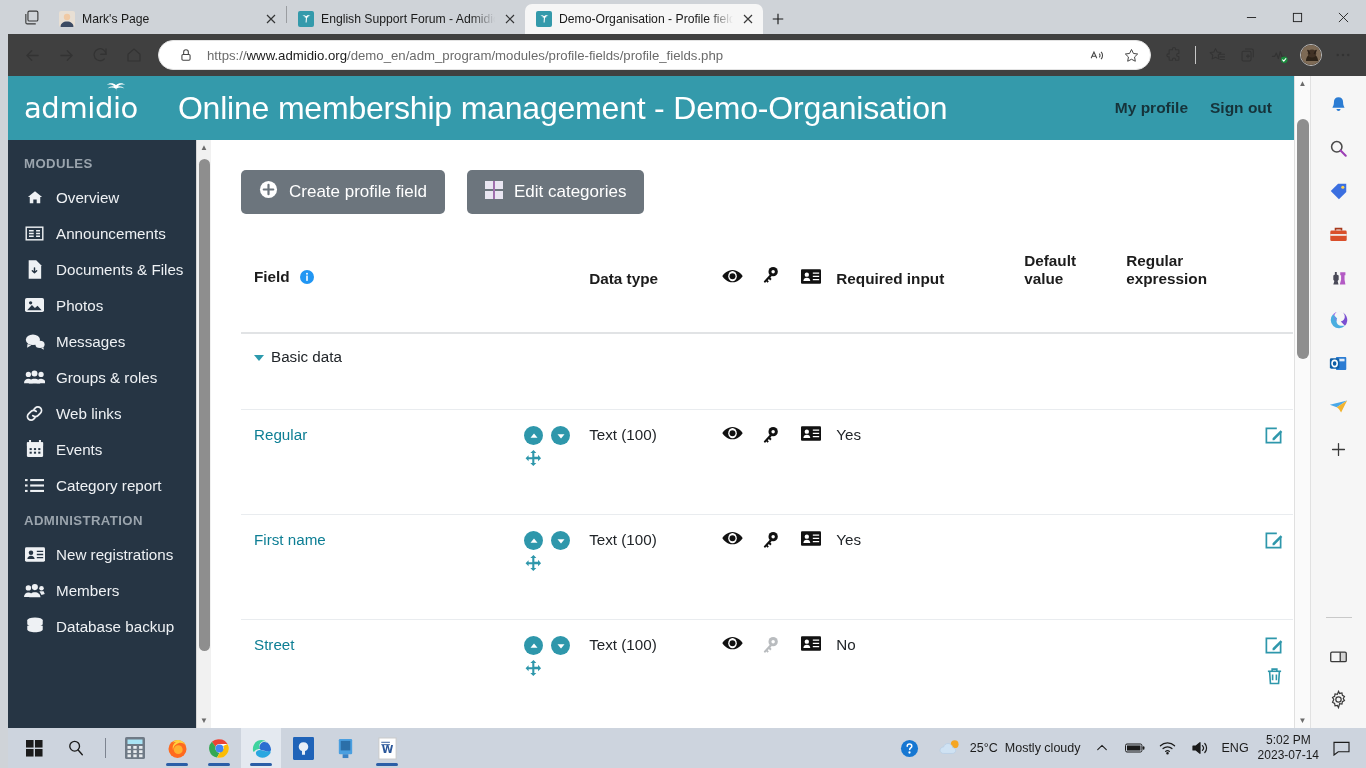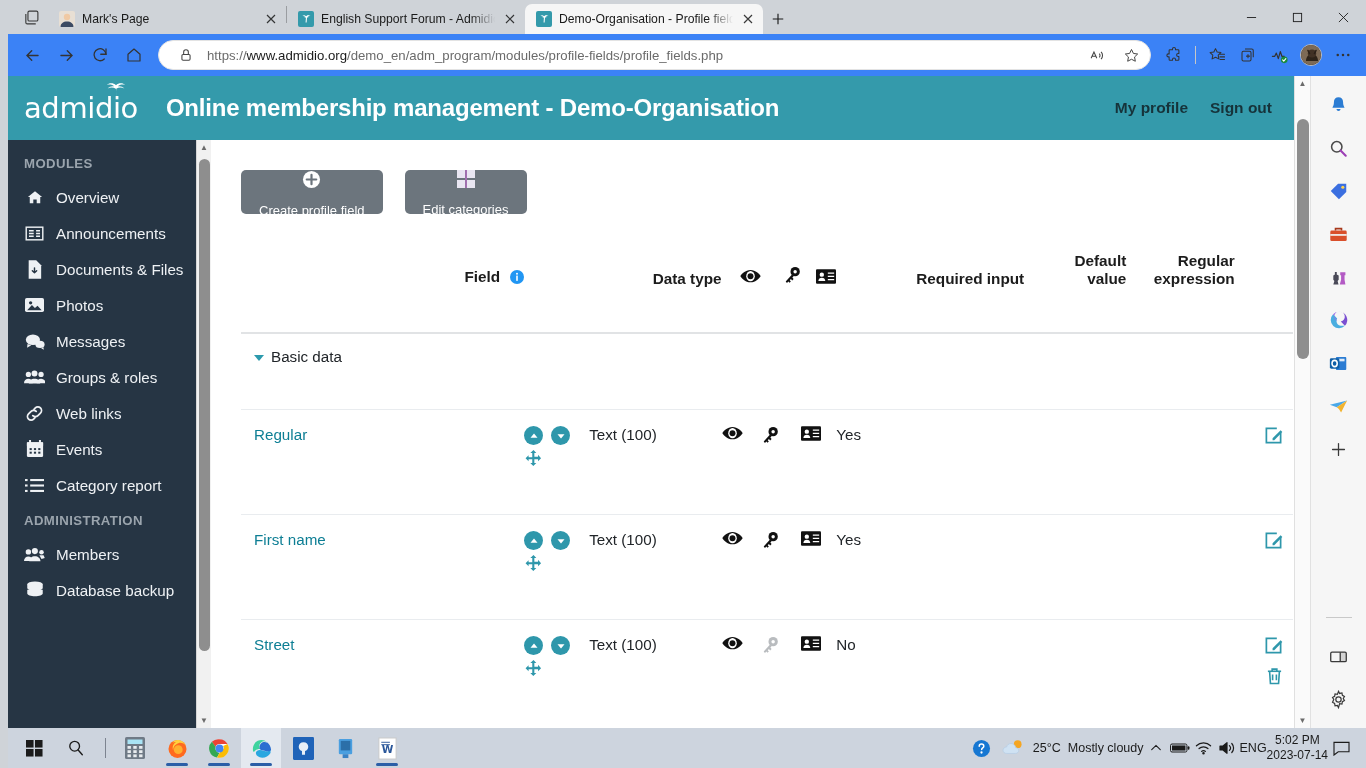--- a/index.html
+++ b/index.html
@@ -40,21 +40,21 @@
   .tab .tab-close { width: 16px; height: 16px; flex: none; opacity: .85; }
   .tab-sep { width: 1px; height: 17px; background: #9a9da1; align-self: center; margin: 0 0 6px 0; }
   .newtab { width: 30px; height: 30px; display: flex; align-items: center; justify-content: center; flex: none; }
   .wincontrols { margin-left: auto; display: flex; height: 34px; }
   .wincontrols div {
     width: 46px; height: 34px; display: flex; align-items: center; justify-content: center;
     color: #202020;
   }
 
   .navbar {
-    height: 42px; background: #3b82f6; display: flex; align-items: center;
+    height: 42px; background: #404040; display: flex; align-items: center;
     padding: 0 8px; gap: 2px; flex: none;
   }
   .navbtn {
     width: 32px; height: 32px; border-radius: 5px;
     display: flex; align-items: center; justify-content: center; color: #333;
   }
   .omnibox {
     flex: 1; height: 30px; background: #fff; border-radius: 15px;
     display: flex; align-items: center; padding: 0 6px 0 14px; margin: 0 6px;
     gap: 8px; border: 1px solid #e3e3e3;
@@ -80,21 +80,21 @@
     height: 64px; background: #349aab; display: flex; align-items: center;
     padding: 0 22px 0 16px; flex: none;
   }
   .adm-logo { display: flex; align-items: flex-start; position: relative; }
   .adm-logo .wordmark {
     font-size: 29px; color: #fff; font-weight: 400; letter-spacing: -0.4px;
     font-family: "DejaVu Sans", sans-serif;
   }
   .palm { position: absolute; left: 77px; top: -9px; width: 32px; height: 18px; }
   .adm-title {
-    margin-left: 28px; color: #fff; font-size: 24px; font-weight: bold;
+    margin-left: 40px; color: #fff; font-size: 32px; font-weight: normal;
     letter-spacing: -0.2px; white-space: nowrap;
   }
   .adm-right { margin-left: auto; display: flex; gap: 22px; }
   .adm-right a { color: #16333a; font-size: 15.5px; font-weight: bold; text-decoration: none; white-space: nowrap; }
 
   .body-row { flex: 1; display: flex; min-height: 0; }
 
   
   .sidebar {
     width: 203px; background: #263544; flex: none;
@@ -121,26 +121,26 @@
   .sb-thumb { position: absolute; left: 2px; width: 11px; border-radius: 6px; background: #8e8e8e; }
 
   
   .content { flex: 1; background: #fff; position: relative; overflow: hidden; }
   .content-inner { padding: 30px 0 0 30px; }
 
   .btn-row { display: flex; gap: 22px; margin-bottom: 38px; }
   .btn {
     background: #6c757d; color: #fff; border: none; border-radius: 5px;
     height: 44px; padding: 0 18px; display: flex; align-items: center; gap: 11px;
-    font-size: 13px; font-family: "Liberation Sans", sans-serif; flex-direction: column;
+    font-size: 17px; font-family: "Liberation Sans", sans-serif;
   }
 
   table.fields { width: 1052px; border-collapse: collapse; }
   table.fields th {
-    text-align: right; font-size: 15.3px; color: #1c1c1c; font-weight: bold;
+    text-align: left; font-size: 15.3px; color: #1c1c1c; font-weight: bold;
     padding: 0 0 14px 0; vertical-align: bottom;
   }
   .th-sep td { border-bottom: 2px solid #e1e3e5; height: 0; padding: 0; }
   table.fields td { font-size: 15.2px; color: #212529; vertical-align: top; padding: 16px 0 14px 0; }
   .row-sep td { border-bottom: 1px solid #e9ecef; height: 0; padding: 0; }
 
   .col-field { width: 296px; padding-left: 13px !important; }
   .col-sort { width: 66px; }
   .col-type { width: 138px; }
   .col-eye { width: 40px; }
@@ -188,21 +188,21 @@
   }
   .tb-ico {
     width: 40px; height: 40px; display: flex; align-items: center; justify-content: center;
     position: relative;
   }
   .tb-ico.active { background: #e4e9f0; }
   .tb-ico .underline {
     position: absolute; bottom: 2px; left: 9px; width: 22px; height: 3px; border-radius: 2px; background: #2b5ea7;
   }
   .tb-divider { width: 1px; height: 20px; background: #7d8490; margin: 0 7px; }
-  .tray { margin-left: auto; display: flex; align-items: center; padding-right: 6px; }
+  .tray { margin-left: auto; display: flex; align-items: center; gap: 9px; padding-right: 6px; }
   .tray .wx { display: flex; align-items: center; gap: 7px; font-size: 12.5px; color: #1b1b1b; }
   .tray .lang { font-size: 12.5px; color: #1b1b1b; }
   .clock { font-size: 12px; color: #1b1b1b; line-height: 15px; text-align: center; }
 </style>
 </head>
 <body>
 
 <div class="browser">
 
   <div class="tabstrip">
@@ -505,20 +505,31 @@
                       <rect x="6" y="7.3" width="16" height="2.4"></rect>
                       <rect x="6" y="13.6" width="16" height="2.4"></rect>
                     </g>
                   </svg>
               </span>
               <span>Category report</span>
             </div>
 
             <div class="side-group">ADMINISTRATION</div>
 
+            <div class="side-item">
+              <span class="si">
+                <svg width="20" height="15" viewBox="0 0 22 16" fill="#eef1f4">
+                    <rect width="22" height="16" rx="1.6"></rect>
+                    <circle cx="6.6" cy="6" r="2.5" fill="#263544"></circle>
+                    <path d="M2.6 13c0-2.2 1.8-3.6 4-3.6s4 1.4 4 3.6z" fill="#263544"></path>
+                    <path d="M13 4.5h7M13 8h7M13 11.5h7" stroke="#263544" stroke-width="1.5"></path>
+                  </svg>
+              </span>
+              <span>New registrations</span>
+            </div>
 
             <div class="side-item">
               <span class="si">
                 <svg width="21" height="15" viewBox="0 0 24 17" fill="#eef1f4">
                   <circle cx="5" cy="5.5" r="3.1"></circle>
                     <circle cx="12.4" cy="4.6" r="3.5"></circle>
                   <path d="M0 16c0-3.1 2.2-5.2 5-5.2s5 2.1 5 5.2z"></path>
                     <path d="M6 16.3c0-3.5 2.8-5.8 6.4-5.8s6.4 2.3 6.4 5.8z"></path>
                   <circle cx="20" cy="6" r="2.6"></circle>
                     <path d="M17.6 9.4h4.8l1.3 3-3.7 1.2z"></path>

